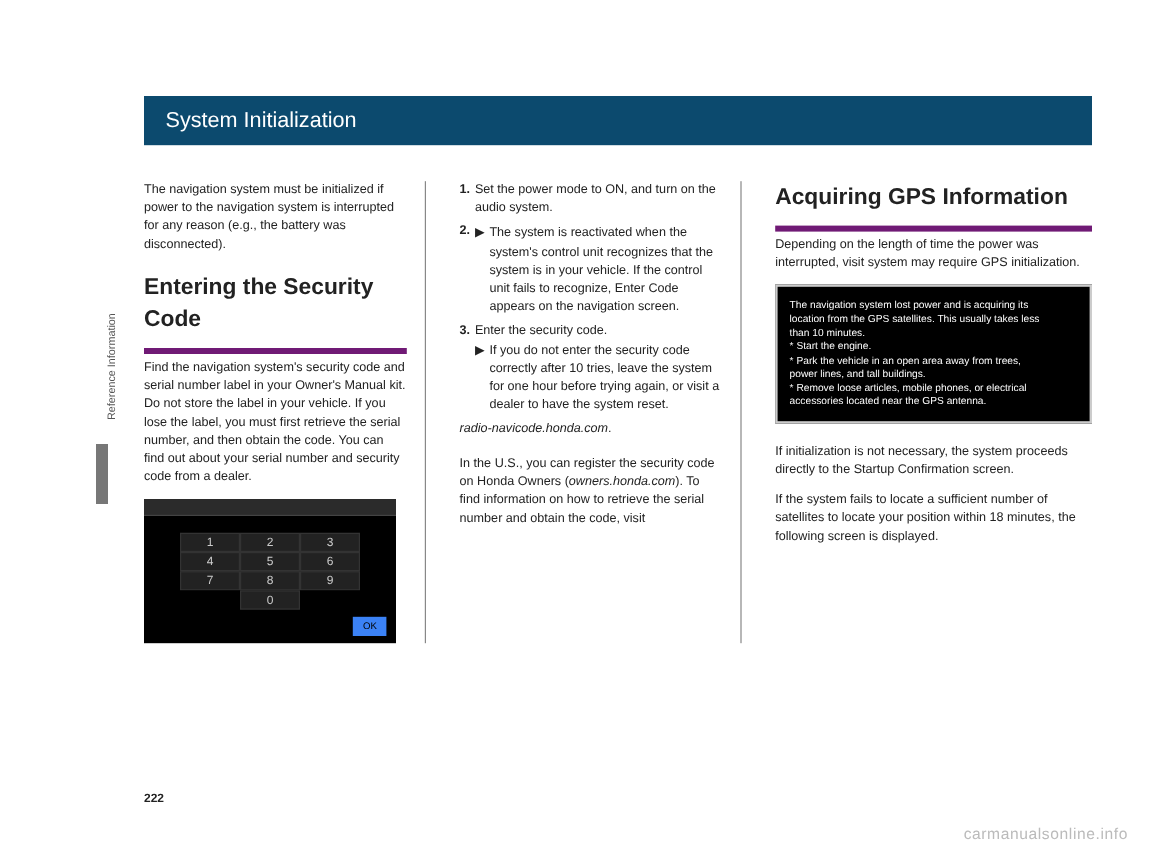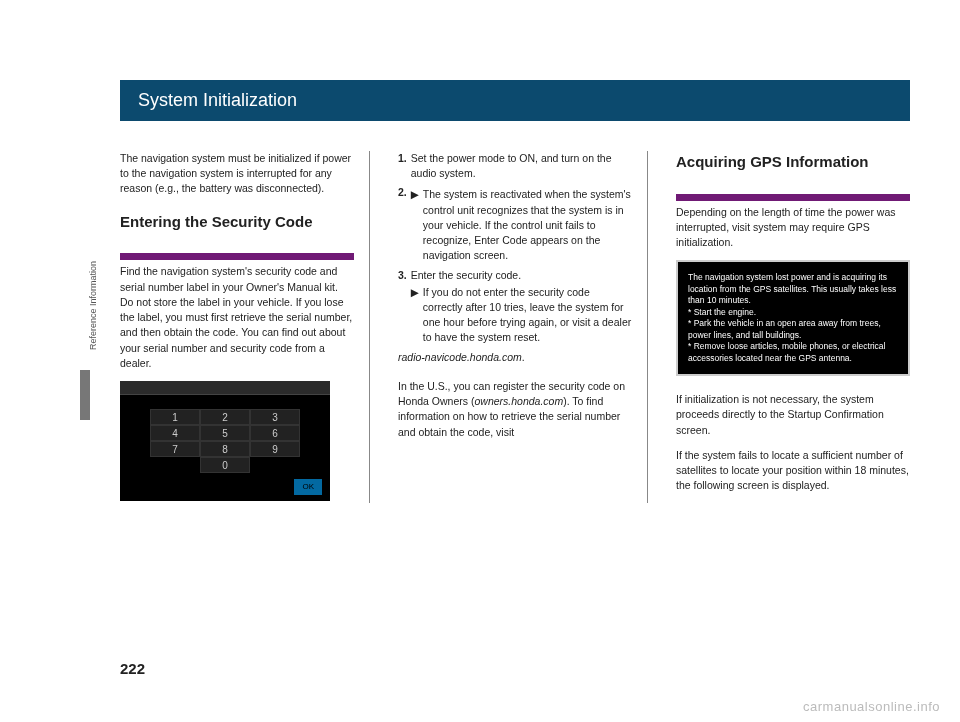--- a/index.html
+++ b/index.html
@@ -34,26 +34,26 @@
       font-size: 10.5px;
       line-height: 1.45;
       position: relative;
     }
     .col-divider {
       border-right: 1px solid #888;
       padding-right: 15px;
     }
     .col p { margin-bottom: 10px; }
     .sec-heading {
-      font-size: 15px;
+      font-size: 19px;
       font-weight: bold;
       margin-top: 14px;
       margin-bottom: 4px;
-      padding-bottom: 21px;
-      border-bottom: 7px solid #701a75;
+      padding-bottom: 9px;
+      border-bottom: 5px solid #701a75;
     }
     .security-img {
       margin-top: 8px;
       width: 210px;
       height: 120px;
       background: #000;
       position: relative;
       display: flex;
       flex-direction: column;
       align-items: center;
@@ -72,35 +72,35 @@
       grid-auto-rows: 16px;
       gap: 0;
       text-align: center;
       font-size: 10px;
       color:#ccc;
     }
     .keypad div { border:1px solid #333; background:#222; line-height:16px;}
     .keypad .empty { background:#000; border:none;}
     .security-img .ok-btn {
       position:absolute; right:8px; bottom:6px;
-      background:#0369a1; color:#000;
+      background:#3b82f6; color:#000;
       font-size:8px; padding:2px 8px;
     }
     .steps { }
     .step { display:flex; margin-bottom:4px; }
     .step .num { font-weight:bold; margin-right:4px; flex-shrink:0;}
     .step .body { flex:1; }
     .sub { display:flex; margin-top:2px; margin-left:0px;}
     .sub .tri { margin-right:4px; flex-shrink:0; }
     .sub .body { flex:1; }
     .bold { font-weight: normal; }
     .italic { font-style: italic; }
     .gps-box {
       margin: 10px 0 16px 0;
-      width: 234px;
+      width: 264px;
       background:#000;
       border:2px solid #ccc;
       padding:10px 10px;
       color:#fff;
       font-size:8.5px;
       line-height:1.35;
     }
     .sidebar-label {
       position: absolute;
       left: 88px;
@@ -113,27 +113,27 @@
     .sidebar-tab {
       position:absolute;
       left:80px; top:370px;
       width:10px; height:50px;
       background:#777;
     }
     .page-number {
       position:absolute;
       left:120px;
       top:660px;
-      font-size:15px;
+      font-size:10px;
       font-weight:bold;
     }
     .watermark {
       position:absolute;
       right:20px;
-      bottom:8px;
+      bottom:20px;
       font-size:13px;
       color:#bbb;
       letter-spacing:0.5px;
     }
   </style>
 </head>
 <body>
 
 <div class="sidebar-tab"></div>
 <div class="sidebar-label">Reference Information</div>

